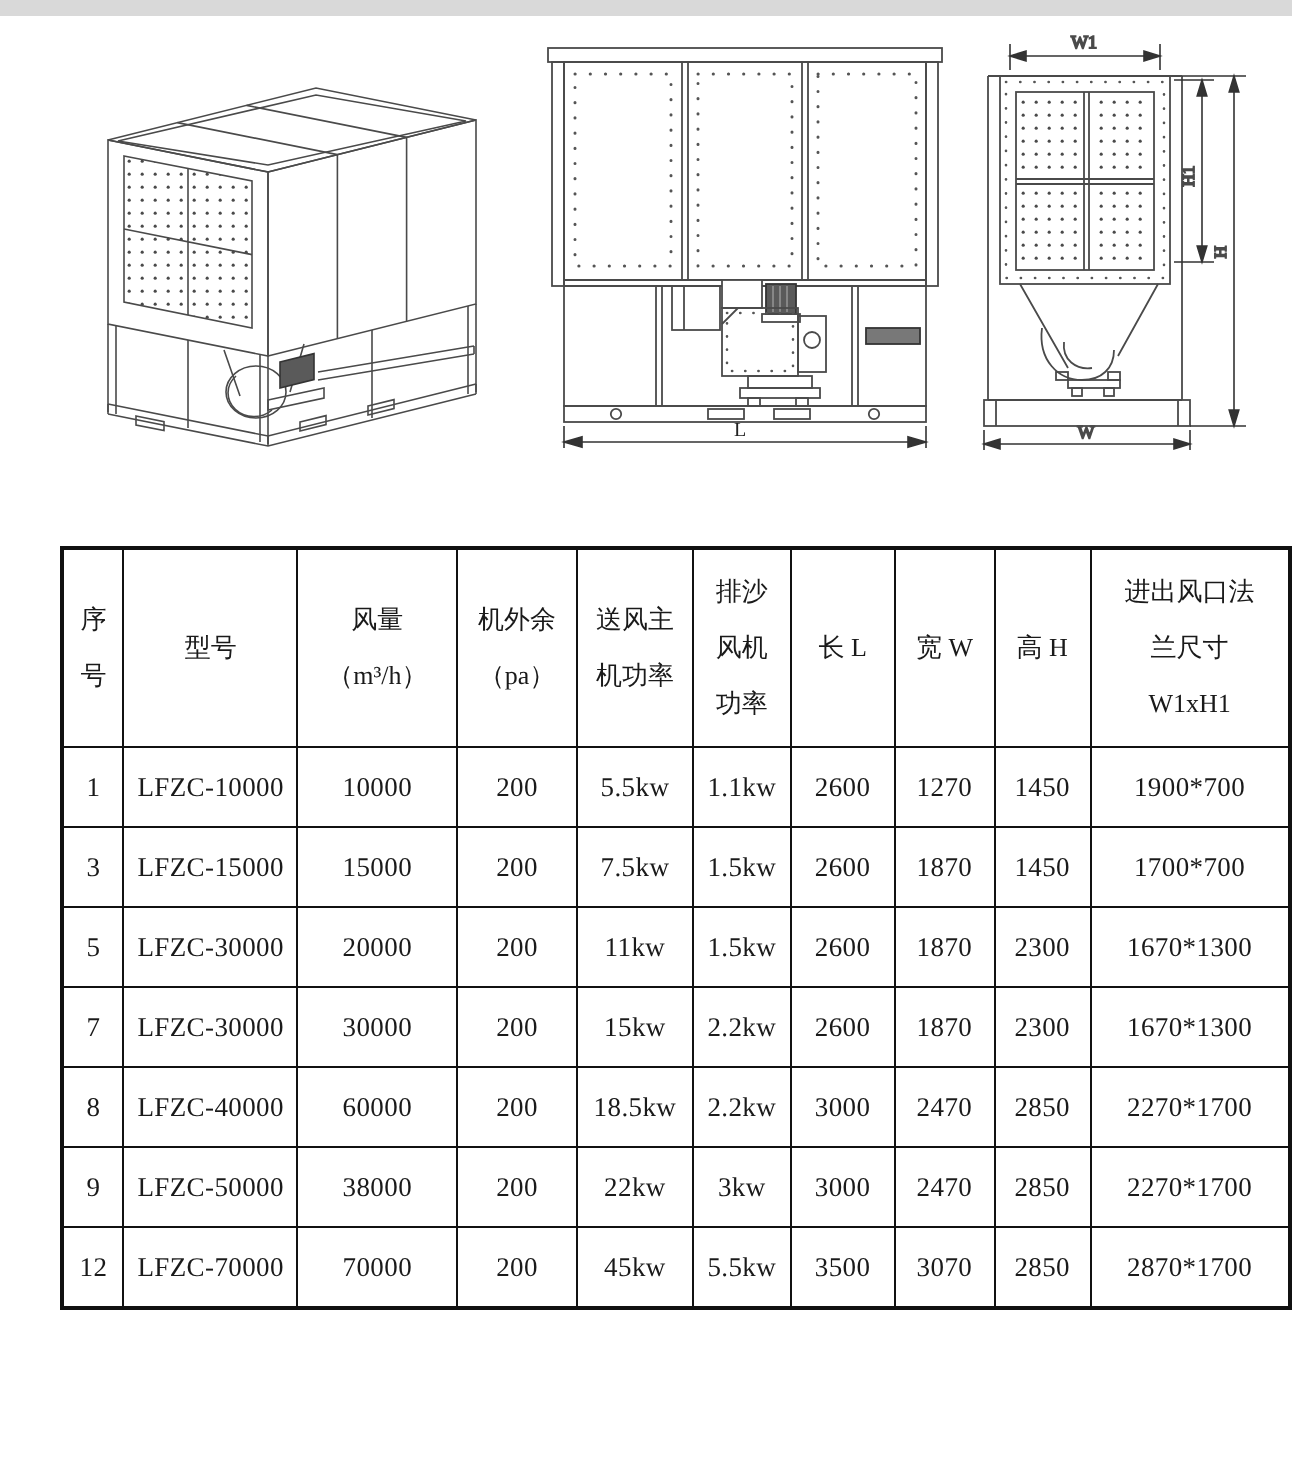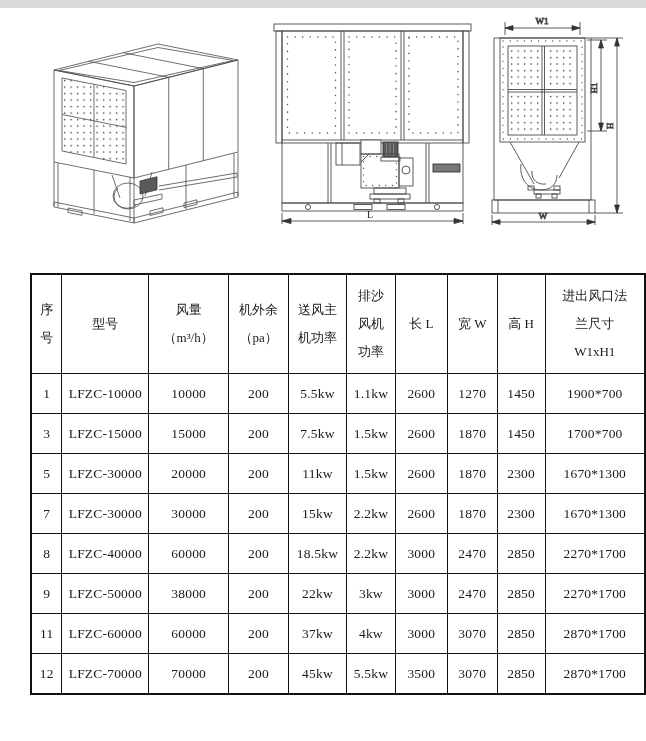--- a/index.html
+++ b/index.html
@@ -301,32 +301,20 @@
         <td>38000</td>
         <td>200</td>
         <td>22kw</td>
         <td>3kw</td>
         <td>3000</td>
         <td>2470</td>
         <td>2850</td>
         <td>2270*1700</td>
       </tr>
       <tr>
-        <td>11</td>
-        <td>LFZC-60000</td>
-        <td>60000</td>
-        <td>200</td>
-        <td>37kw</td>
-        <td>4kw</td>
-        <td>3000</td>
-        <td>3070</td>
-        <td>2850</td>
-        <td>2870*1700</td>
-      </tr>
-      <tr>
         <td>12</td>
         <td>LFZC-70000</td>
         <td>70000</td>
         <td>200</td>
         <td>45kw</td>
         <td>5.5kw</td>
         <td>3500</td>
         <td>3070</td>
         <td>2850</td>
         <td>2870*1700</td>

